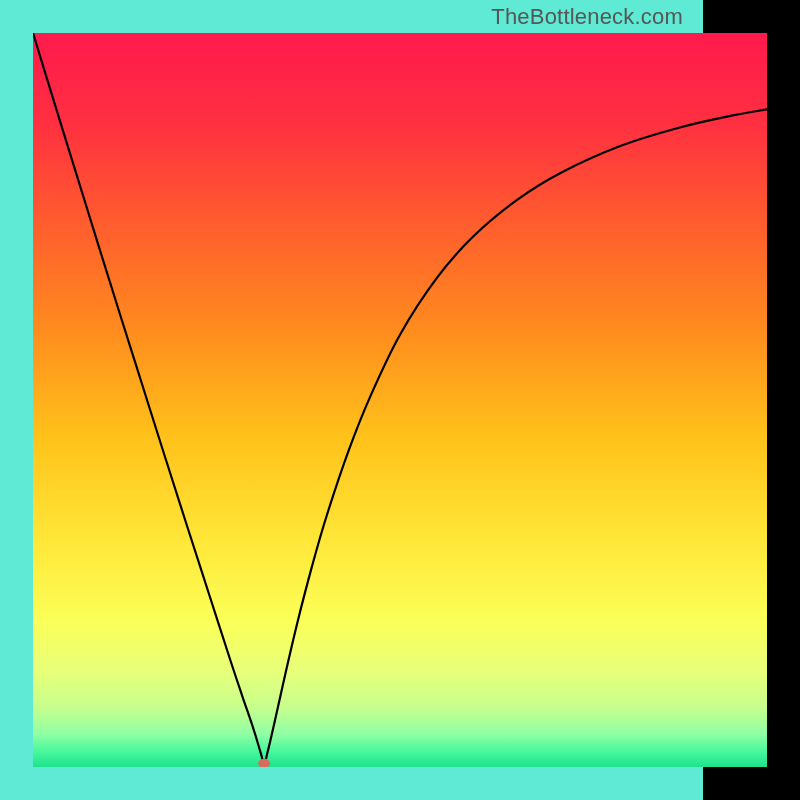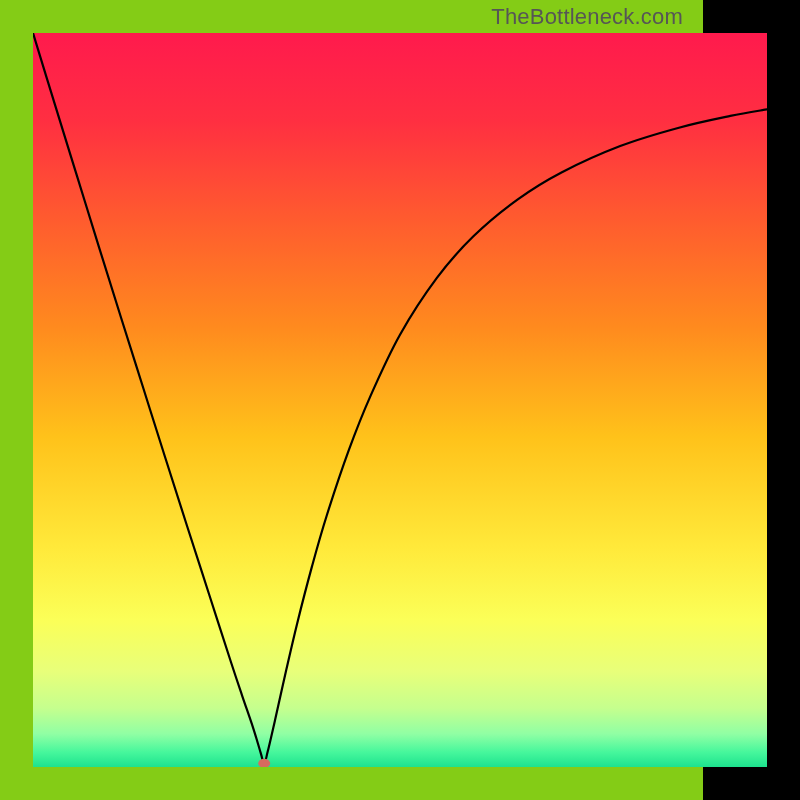--- a/index.html
+++ b/index.html
@@ -7,21 +7,21 @@
     padding: 0;
     width: 800px;
     height: 800px;
     background: #000;
     overflow: hidden;
   }
   .frame {
     position: relative;
     width: 703px;
     height: 800px;
-    background: #84cc16;
+    background: #5eead4;
   }
   .plot {
     position: absolute;
     left: 33px;
     top: 33px;
     width: 734px;
     height: 734px;
   }
   .watermark {
     position: absolute;

